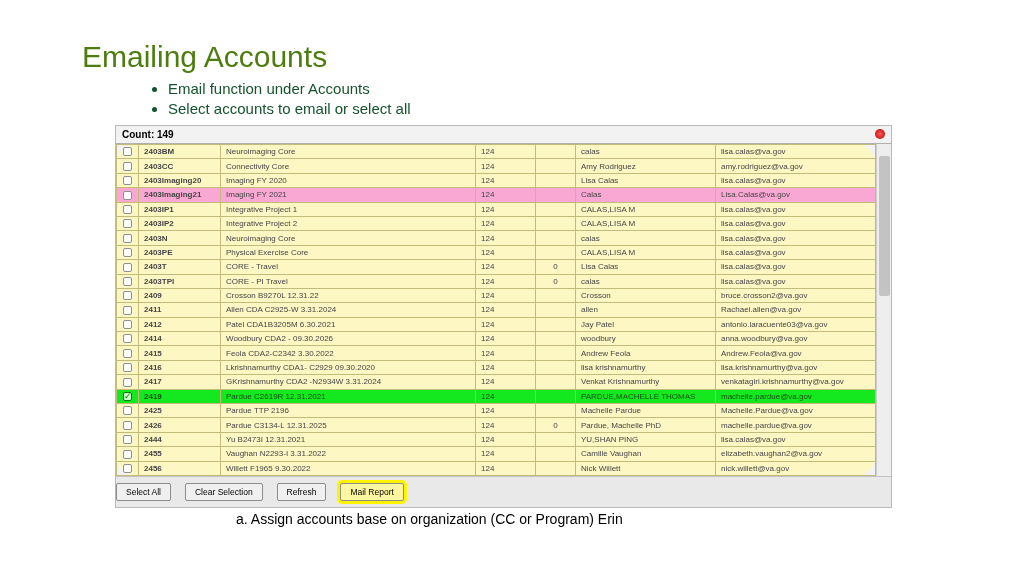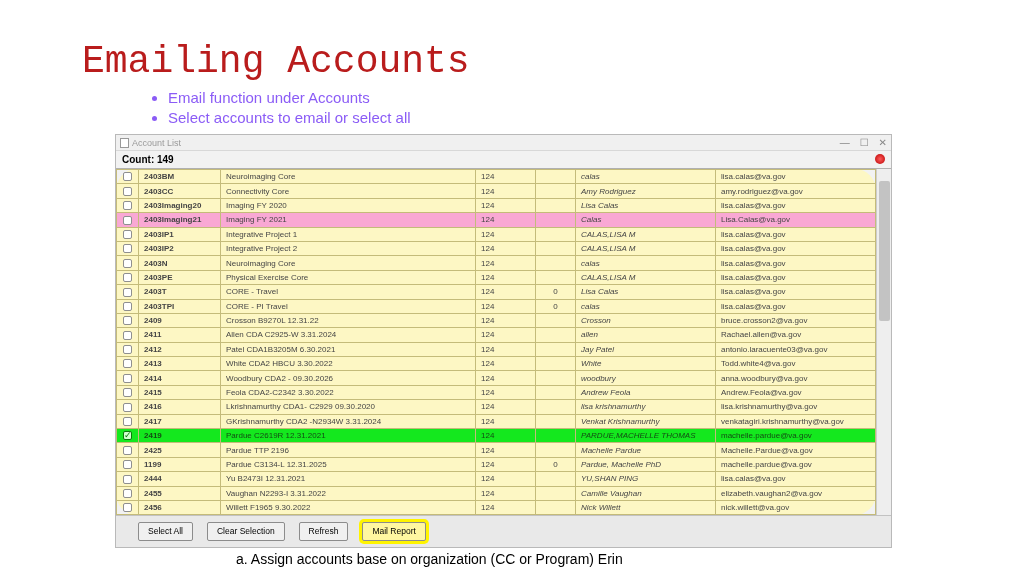--- a/index.html
+++ b/index.html
@@ -6,31 +6,30 @@
   body {
     margin: 0;
     padding: 0;
     width: 1024px;
     height: 576px;
     font-family: Arial, sans-serif;
     background: #fff;
     overflow: hidden;
   }
   .slide-title {
-    font-size: 38px;
+    font-size: 30px;
     font-weight: 400;
     margin: 40px 0 6px 82px;
-    color: #b91c1c;
-    font-family: Liberation Mono, monospace;
+    color: #4d7c0f;
   }
   .bullets {
     margin: 0 0 8px 168px;
     padding: 0;
     font-size: 15px;
-    color: #8b5cf6;
+    color: #14532d;
   }
   .bullets li { margin-bottom: 3px; list-style: disc; }
   .app-window {
     position: relative;
     margin-left: 115px;
     margin-right: 132px;
     border: 1px solid #b9b9b9;
     background: #f2f2f2;
     font-size: 8px;
     color: #5a5a5a;
@@ -78,21 +77,21 @@
     color: #454545;
     height: 13px;
     overflow: hidden;
     white-space: nowrap;
   }
   .c-chk { width: 22px; text-align: center; }
   .c-id { width: 82px; font-weight: bold; }
   .c-name { }
   .c-num { width: 60px; }
   .c-sub { width: 40px; text-align: center; color: #555; }
-  .c-contact { width: 140px; font-style: italic; }
+  .c-contact { width: 140px; }
   .c-email { width: 160px; color: #5a4d1a; }
   .chkbox {
     display: inline-block;
     width: 9px; height: 9px;
     border: 1px solid #8f8f8f;
     border-radius: 2px;
     background: #fff;
     vertical-align: middle;
   }
   tr.row-selected td {
@@ -124,21 +123,21 @@
     margin-top: 12px;
     width: 11px;
     margin-left: 2px;
     height: 140px;
     background: #c3c3c3;
     border-radius: 2px;
   }
   .button-bar {
     display: flex;
     align-items: center;
-    padding: 6px 22px;
+    padding: 6px 0;
     gap: 14px;
     background: #e9e9e9;
     border-top: 1px solid #c2c2c2;
   }
   .btn {
     font-size: 8.5px;
     padding: 4px 9px;
     border: 1px solid #8c8c8c;
     background: #f0f0f0;
     border-radius: 2px;
@@ -163,29 +162,20 @@
 </head>
 <body>
 
 <h1 class="slide-title">Emailing Accounts</h1>
 <ul class="bullets">
   <li>Email function under Accounts</li>
   <li>Select accounts to email or select all</li>
 </ul>
 
 <div class="app-window">
-  <div class="titlebar">
-    <span class="doc-icon"></span>
-    <span class="title">Account List</span>
-    <div class="win-controls">
-      <span>—</span>
-      <span>☐</span>
-      <span>✕</span>
-    </div>
-  </div>
   <div class="count-line">
     <span>Count:</span>&nbsp;
     <span>149</span>
     <span class="spacer"></span>
     <span class="redball"></span>
   </div>
 
   <div class="grid-wrap">
     <table class="grid">
       <tbody id="grid-body">
@@ -301,29 +291,20 @@
             <td class="c-chk"><span class="chkbox"></span></td>
             <td class="c-id">2412</td>
             <td class="c-name">Patel CDA1B3205M 6.30.2021</td>
             <td class="c-num">124</td>
             <td class="c-sub"></td>
             <td class="c-contact">Jay Patel</td>
             <td class="c-email">antonio.laracuente03@va.gov</td>
           </tr>
           <tr>
             <td class="c-chk"><span class="chkbox"></span></td>
-            <td class="c-id">2413</td>
-            <td class="c-name">White CDA2 HBCU 3.30.2022</td>
-            <td class="c-num">124</td>
-            <td class="c-sub"></td>
-            <td class="c-contact">White</td>
-            <td class="c-email">Todd.white4@va.gov</td>
-          </tr>
-          <tr>
-            <td class="c-chk"><span class="chkbox"></span></td>
             <td class="c-id">2414</td>
             <td class="c-name">Woodbury CDA2 - 09.30.2026</td>
             <td class="c-num">124</td>
             <td class="c-sub"></td>
             <td class="c-contact">woodbury</td>
             <td class="c-email">anna.woodbury@va.gov</td>
           </tr>
           <tr>
             <td class="c-chk"><span class="chkbox"></span></td>
             <td class="c-id">2415</td>
@@ -364,21 +345,21 @@
             <td class="c-chk"><span class="chkbox"></span></td>
             <td class="c-id">2425</td>
             <td class="c-name">Pardue TTP 2196</td>
             <td class="c-num">124</td>
             <td class="c-sub"></td>
             <td class="c-contact">Machelle Pardue</td>
             <td class="c-email">Machelle.Pardue@va.gov</td>
           </tr>
           <tr>
             <td class="c-chk"><span class="chkbox"></span></td>
-            <td class="c-id">1199</td>
+            <td class="c-id">2426</td>
             <td class="c-name">Pardue C3134-L 12.31.2025</td>
             <td class="c-num">124</td>
             <td class="c-sub">0</td>
             <td class="c-contact">Pardue, Machelle PhD</td>
             <td class="c-email">machelle.pardue@va.gov</td>
           </tr>
           <tr>
             <td class="c-chk"><span class="chkbox"></span></td>
             <td class="c-id">2444</td>
             <td class="c-name">Yu B2473I 12.31.2021</td>

